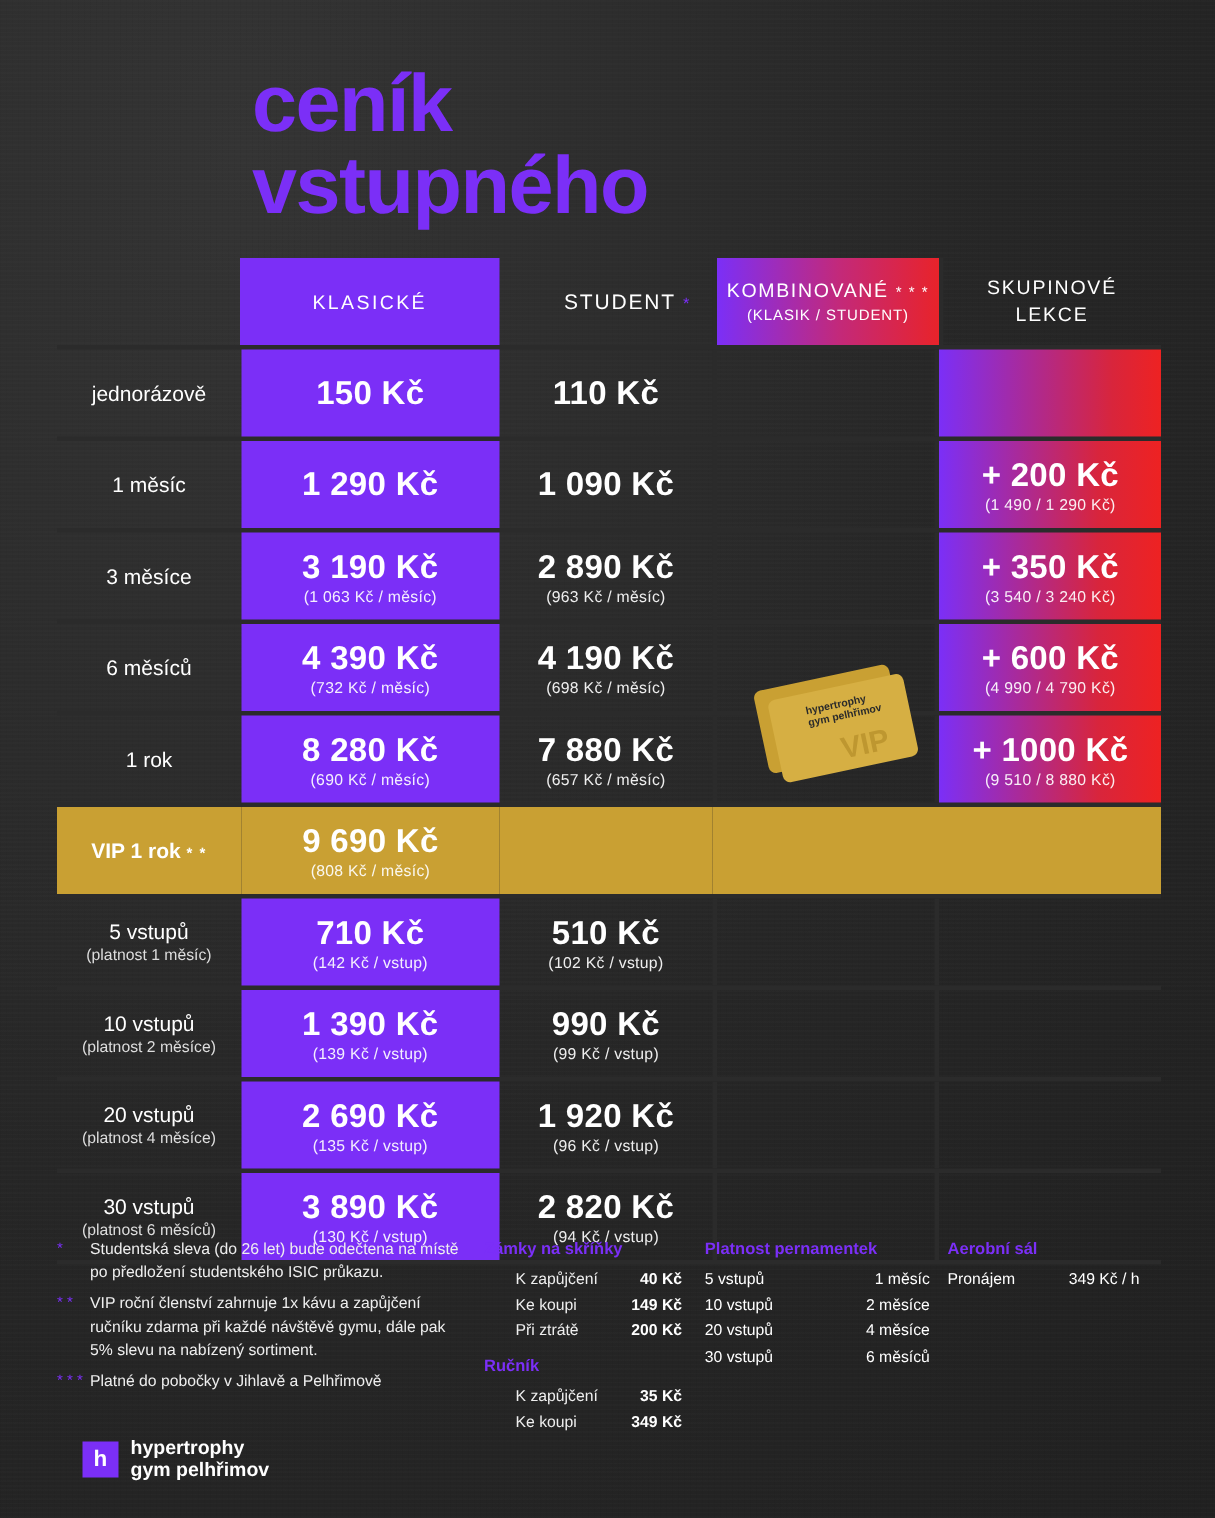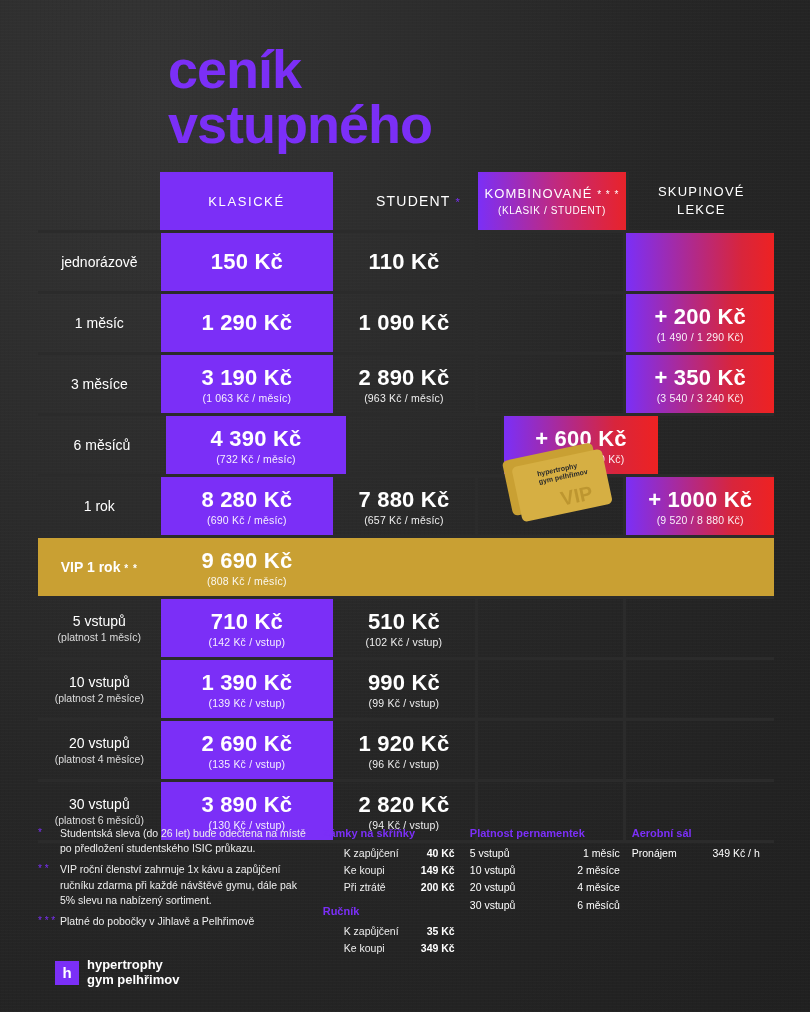--- a/index.html
+++ b/index.html
@@ -246,20 +246,24 @@
     </div>
 
     <div class="row data-row">
       <div class="cell c-label lbl">
         <span>6 měsíců</span>
       </div>
       <div class="cell c-klas bg-purple price">
         <span>4 390 Kč</span>
         <span class="sub">(732 Kč / měsíc)</span>
       </div>
+      <div class="cell c-stud bg-none price">
+        <span>4 190 Kč</span>
+        <span class="sub">(698 Kč / měsíc)</span>
+      </div>
       <div class="cell c-skup bg-none sep-l"></div>
       <div class="cell c-komb bg-grad-2 price sep-l">
         <span>+ 600 Kč</span>
         <span class="sub">(4 990 / 4 790 Kč)</span>
       </div>
     </div>
 
     <div class="row data-row">
       <div class="cell c-label lbl">
         <span>1 rok</span>
@@ -278,21 +282,21 @@
             <rect x="28" y="18" width="92" height="56" rx="5" fill="#c9a033"></rect>
             <rect x="36" y="26" width="92" height="56" rx="5" fill="#d6af43"></rect>
             <text x="60" y="40" font-size="7" font-family="Liberation Sans, sans-serif" fill="#2b2b2b" font-weight="bold">hypertrophy</text>
             <text x="60" y="48" font-size="7" font-family="Liberation Sans, sans-serif" fill="#2b2b2b" font-weight="bold">gym pelhřimov</text>
             <text x="78" y="74" font-size="20" font-family="Liberation Sans, sans-serif" fill="#b8912c" font-weight="bold" opacity="0.8">VIP</text>
           </g>
         </svg>
       </div>
       <div class="cell c-komb bg-grad-2 price sep-l">
         <span>+ 1000 Kč</span>
-        <span class="sub">(9 520 / 8 880  Kč)</span>
+        <span class="sub">(9 510 / 8 880  Kč)</span>
       </div>
     </div>
 
     <div class="row data-row">
       <div class="cell c-label lbl gold-label">
         <span>
           <span>VIP 1 rok</span>
           <span class="star-w">* *</span>
         </span>
       </div>

